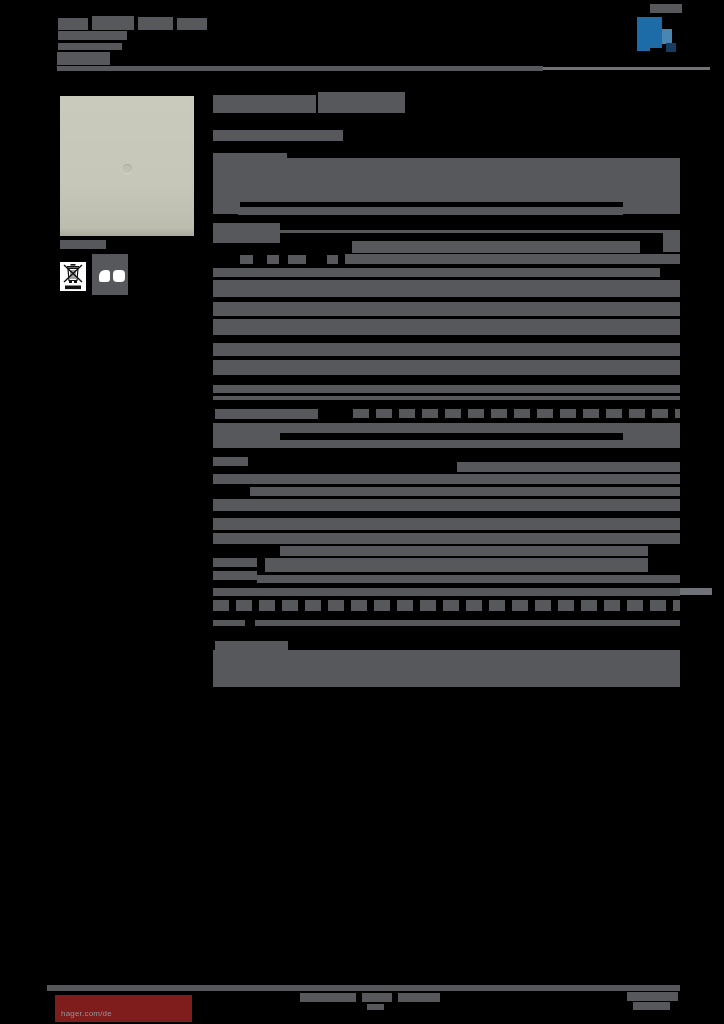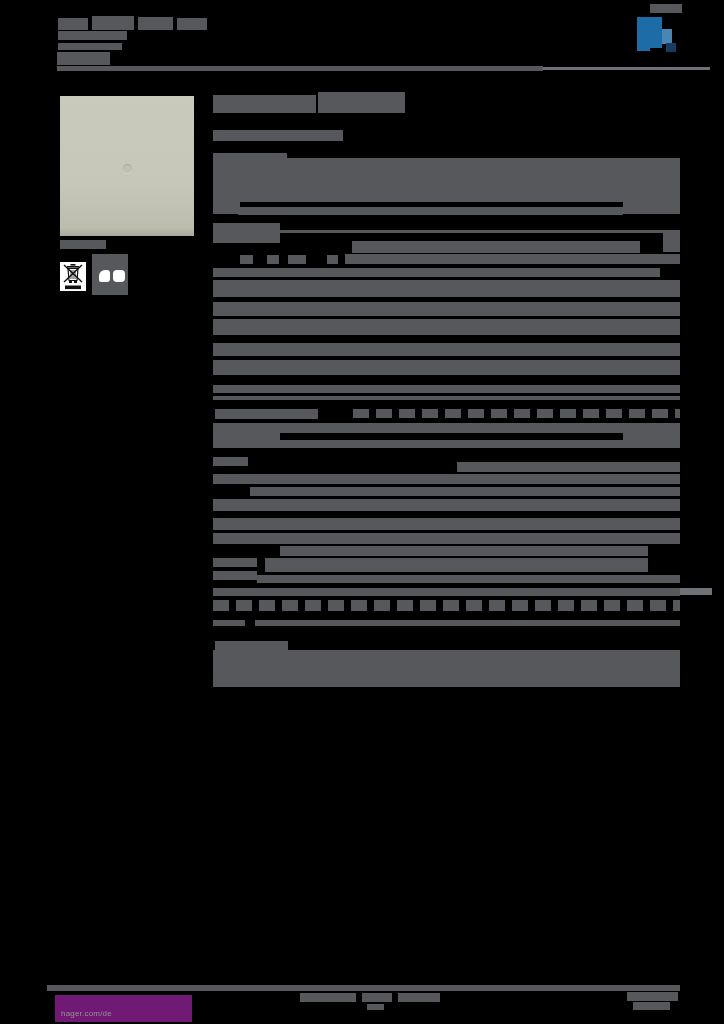--- a/index.html
+++ b/index.html
@@ -32,21 +32,21 @@
   }
   
   .weee{position:absolute;left:60px;top:262px;width:26px;height:29px;background:#fff;}
   
   .cert{position:absolute;left:92px;top:254px;width:36px;height:41px;background:var(--redact,#56585b);}
   .cert .blob{position:absolute;top:16px;height:12px;background:#fff;border-radius:3px;}
   .cert .b1{left:7px;width:11px;border-top-left-radius:6px;border-bottom-left-radius:2px;}
   .cert .b2{left:21px;width:12px;border-radius:4px;}
   
   .sitebox{
-    position:absolute;left:55px;top:995px;width:137px;height:27px;background:#701a75;
+    position:absolute;left:55px;top:995px;width:137px;height:27px;background:#7f1d1d;
     box-sizing:border-box;padding:7px 0 16px 6px;
   }
   .sitebox a{
     font-size:8px;line-height:8px;color:#949494;text-decoration:none;
     font-family:"Liberation Sans",sans-serif;letter-spacing:.2px;
   }
 </style>
 </head>
 <body>
 

